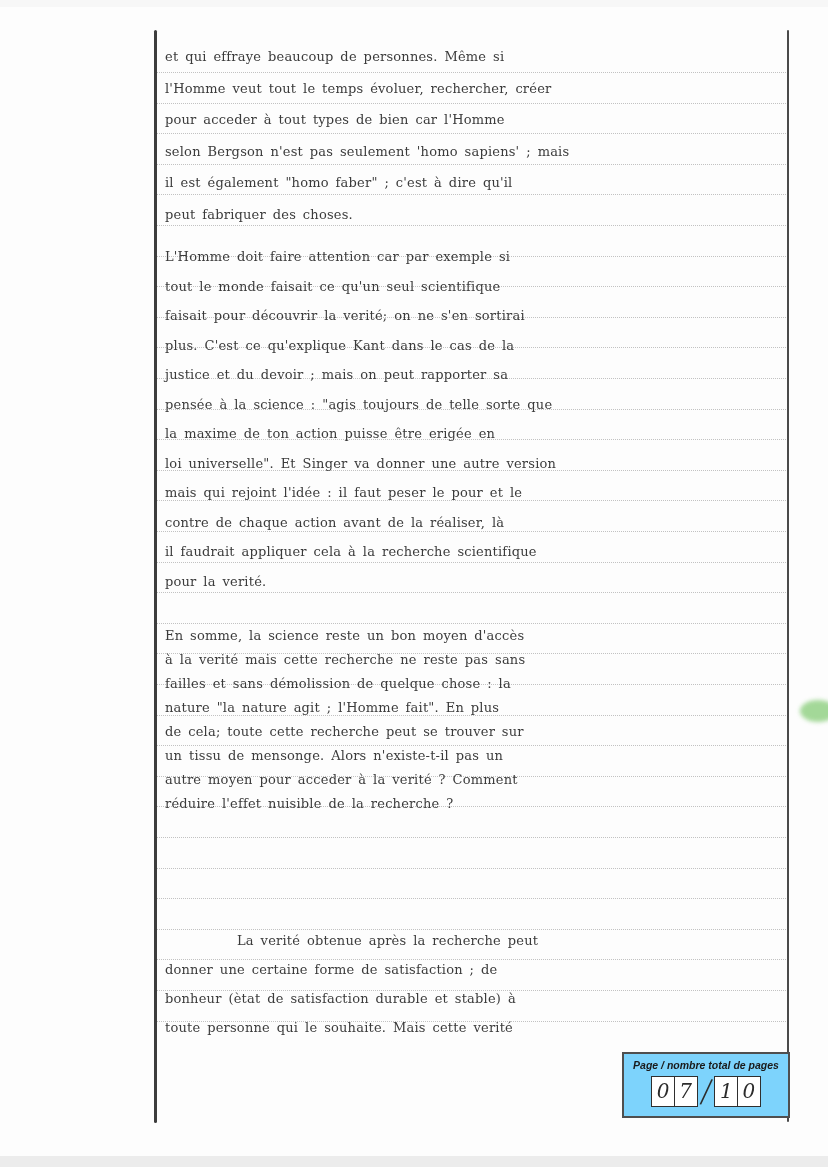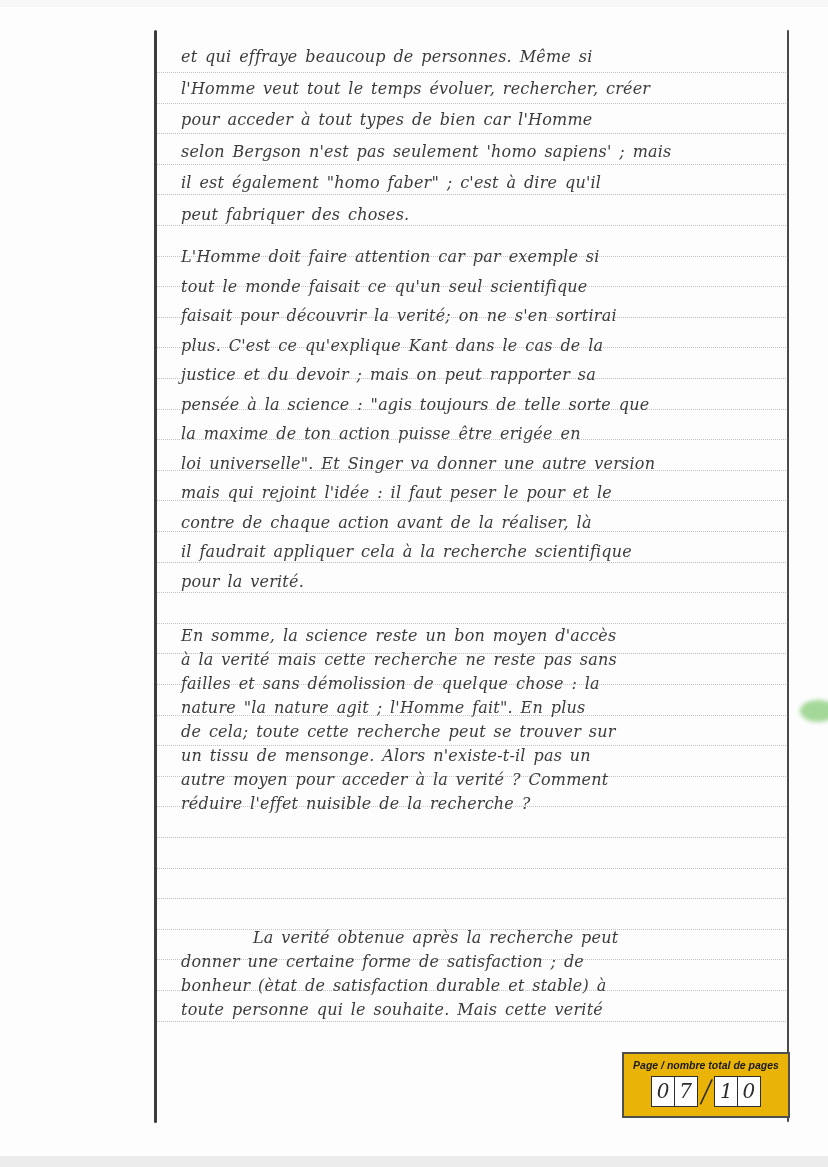--- a/index.html
+++ b/index.html
@@ -24,41 +24,39 @@
   .margin-line{position:absolute;background:var(--margin);border-radius:2px;}
   .margin-left{left:154px;top:30px;width:3px;height:1093px;}
   .margin-right{left:787px;top:30px;width:2px;height:1092px;background:#4a4a4a;}
 
   .ruled-lines{position:absolute;left:157px;top:0;width:631px;height:1167px;pointer-events:none;}
   .rule{position:absolute;left:0;right:0;height:0;border-bottom:1px dotted var(--rule);opacity:.85;}
 
   .para{
     position:absolute;left:165px;width:616px;
     white-space:pre-line;
-    font-style:italic;
-    font-size:16px;
+    font-size:13px;
     color:var(--ink);
     letter-spacing:.2px;
     word-spacing:2.5px;
-    margin-left:16px;
   }
   .p1{top:41px;line-height:31.5px;}
   .p2{top:242px;line-height:29.5px;}
   .p3{top:624px;line-height:24px;}
-  .p4{top:926px;line-height:24px;text-indent:72px;}
+  .p4{top:926px;line-height:29px;text-indent:72px;}
 
   .smudge{
     position:absolute;left:800px;top:700px;width:36px;height:22px;
     background:var(--smudge);border-radius:50%;
     opacity:.75;filter:blur(2px);
   }
 
   .footer-box{
     position:absolute;left:622px;top:1052px;width:168px;height:66px;
-    border:2px solid #4f4f4f;background:#eab308;
+    border:2px solid #4f4f4f;background:#7dd3fc;
     box-sizing:border-box;
     display:flex;flex-direction:column;align-items:center;
   }
   .footer-label{
     margin-top:5px;
     font-family:"Liberation Sans", sans-serif;
     font-style:italic;font-weight:bold;
     font-size:10.5px;color:#1a1a1a;
     white-space:nowrap;
   }

